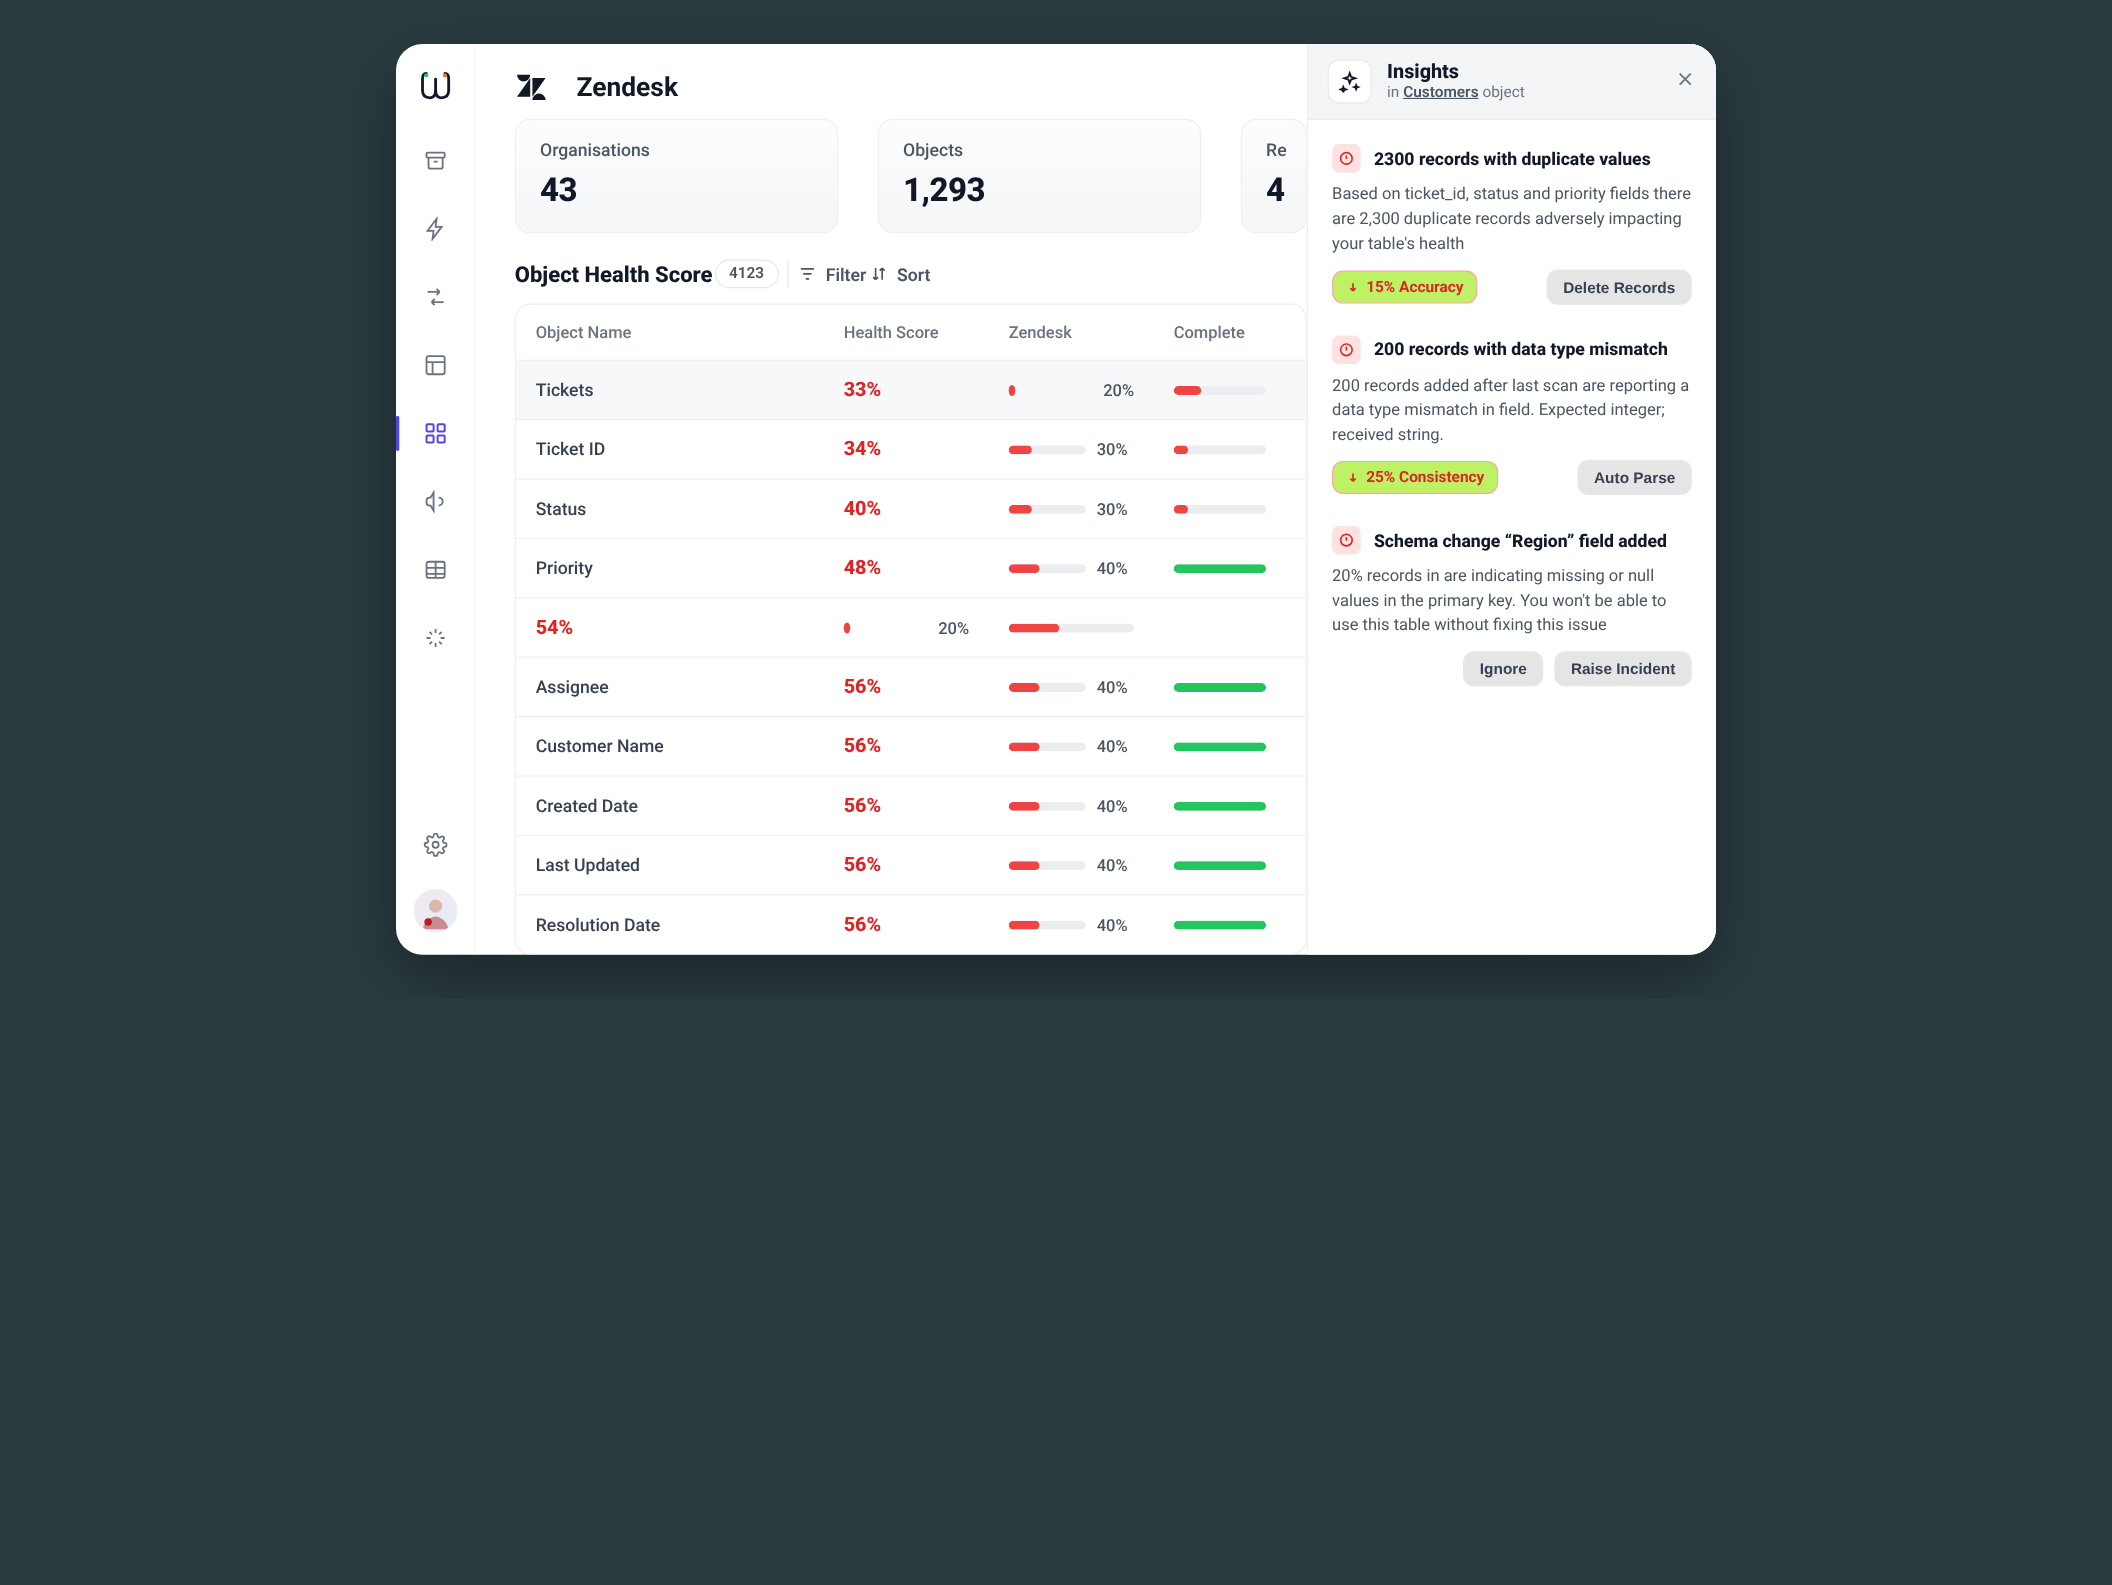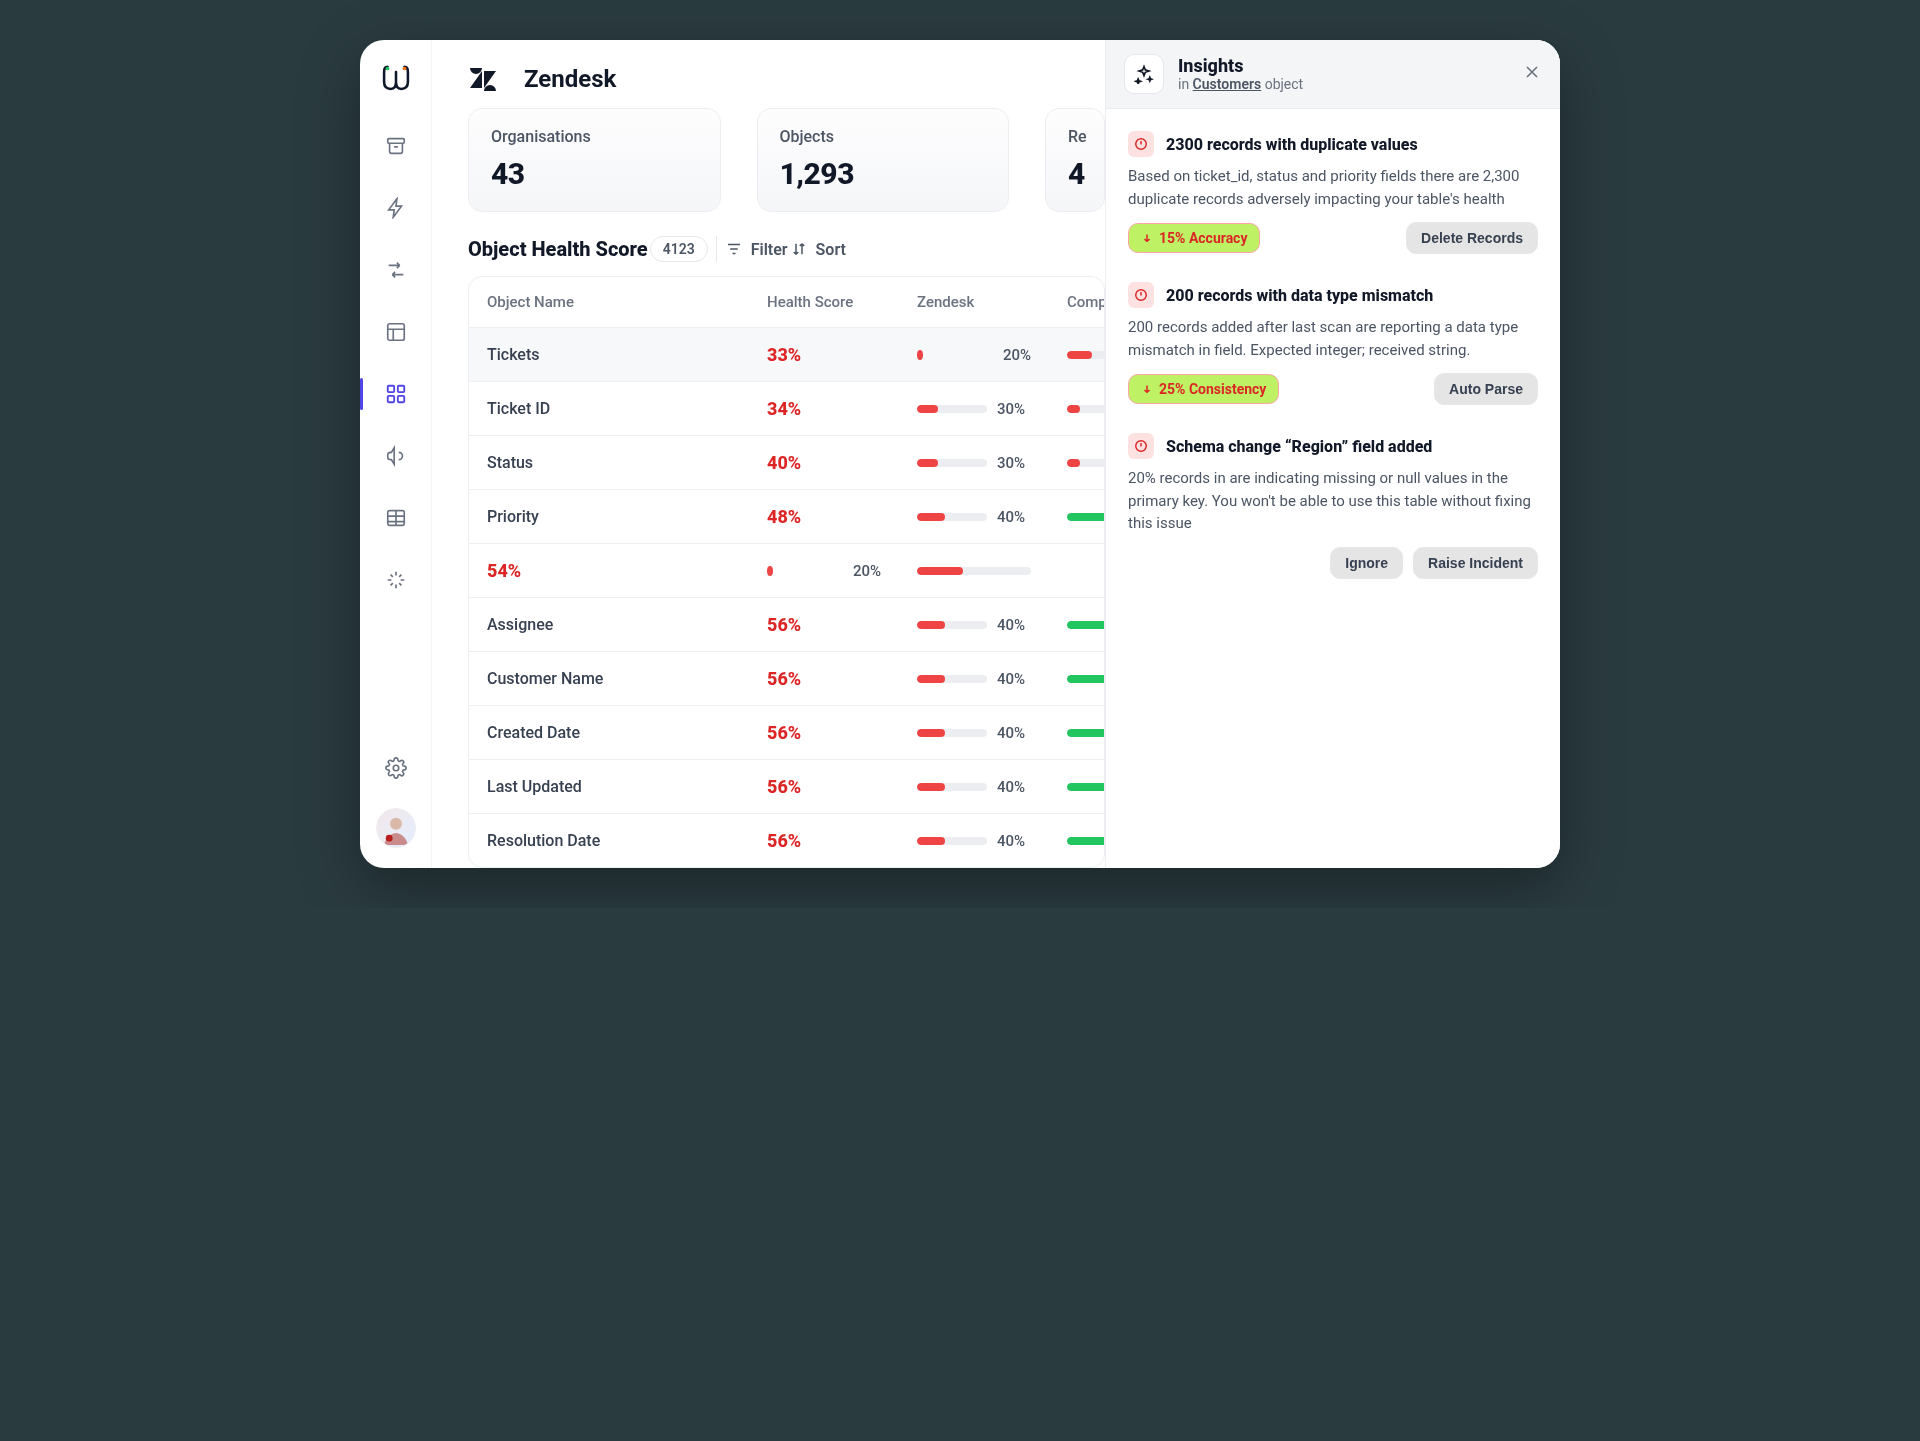--- a/index.html
+++ b/index.html
@@ -121,21 +121,21 @@
   .meter-cell{display:flex;align-items:center;gap:10px;}
   .meter{flex:0 0 70px;height:8px;background:#ecedf0;border-radius:99px;overflow:hidden;}
   .meter-fill{height:100%;border-radius:99px;}
   .red{background:#ef4444;}
   .green{background:#22c55e;}
   .dot{width:10px;height:10px;border-radius:50%;}
   .pct{color:#4b5563;font-size:15px;font-weight:500;}
 
   
   .panel{
-    width:455px;
+    width:372px;
     background:#fff;
     border-left:1px solid #eceef1;
     display:flex;flex-direction:column;
     min-height:100%;
   }
   .panel-head{
     background:#f4f5f7;
     padding:14px 18px;
     display:flex;align-items:center;gap:14px;
     border-bottom:1px solid #eaebee;

